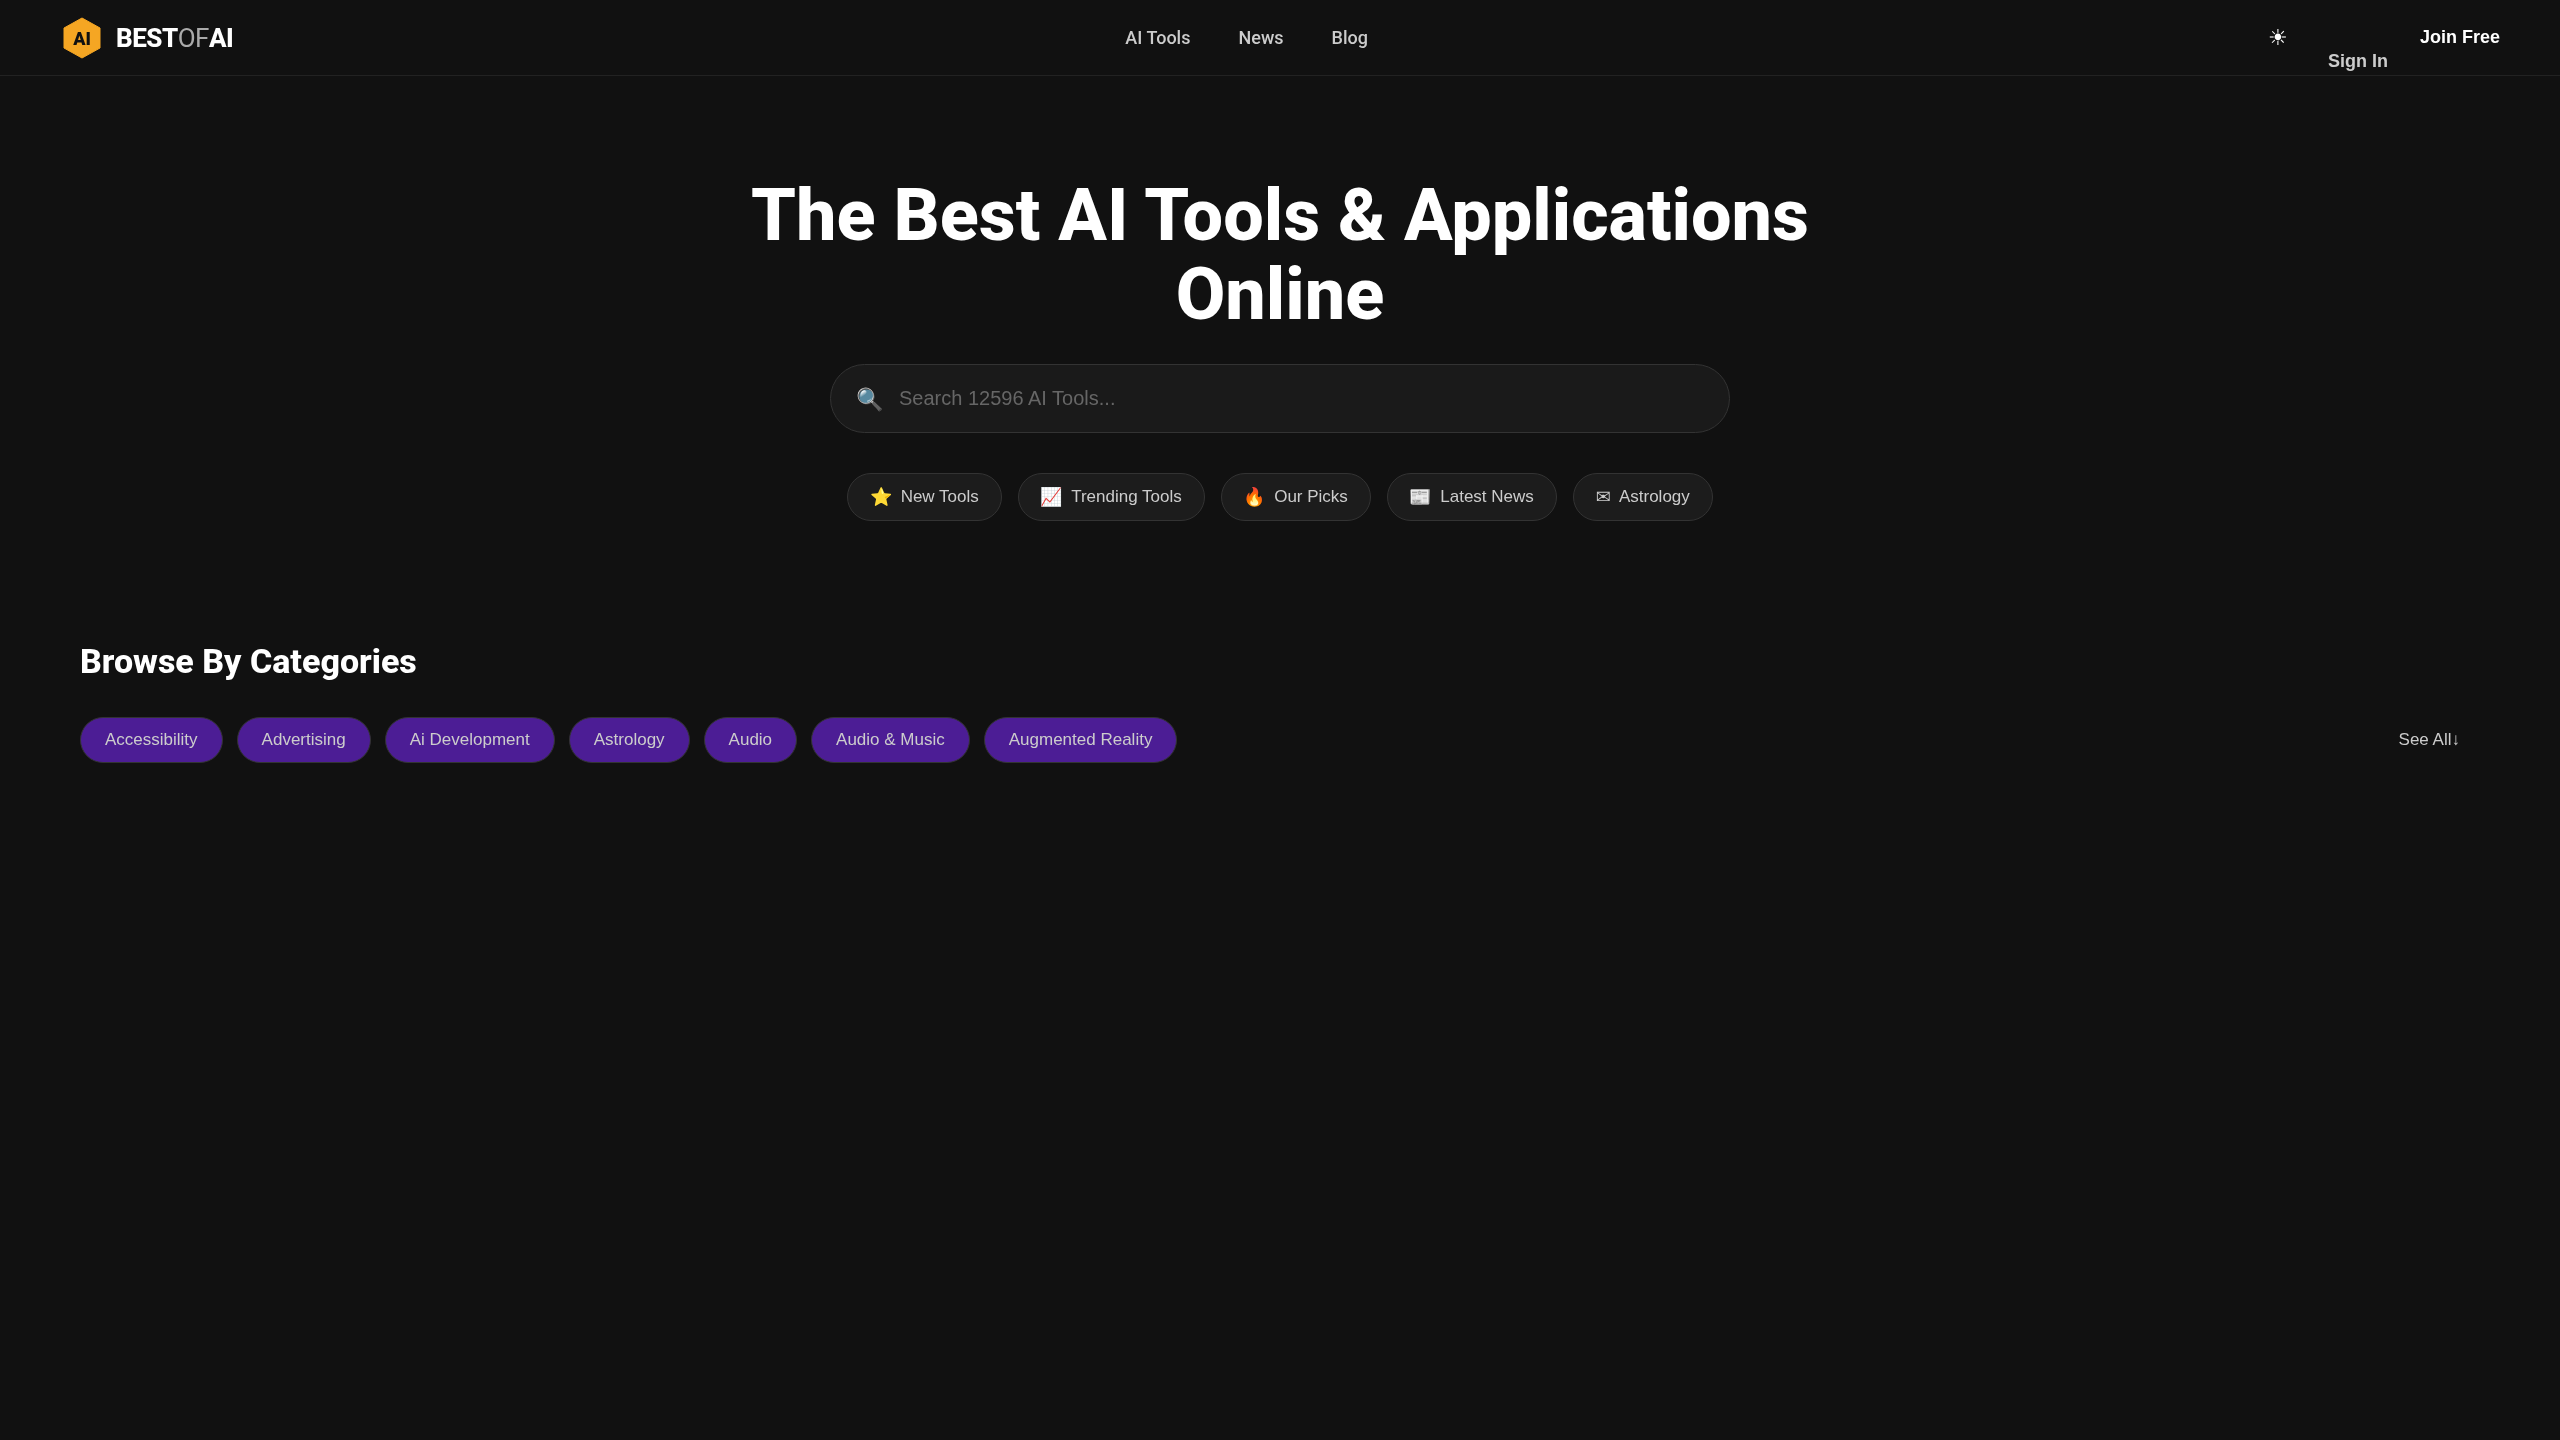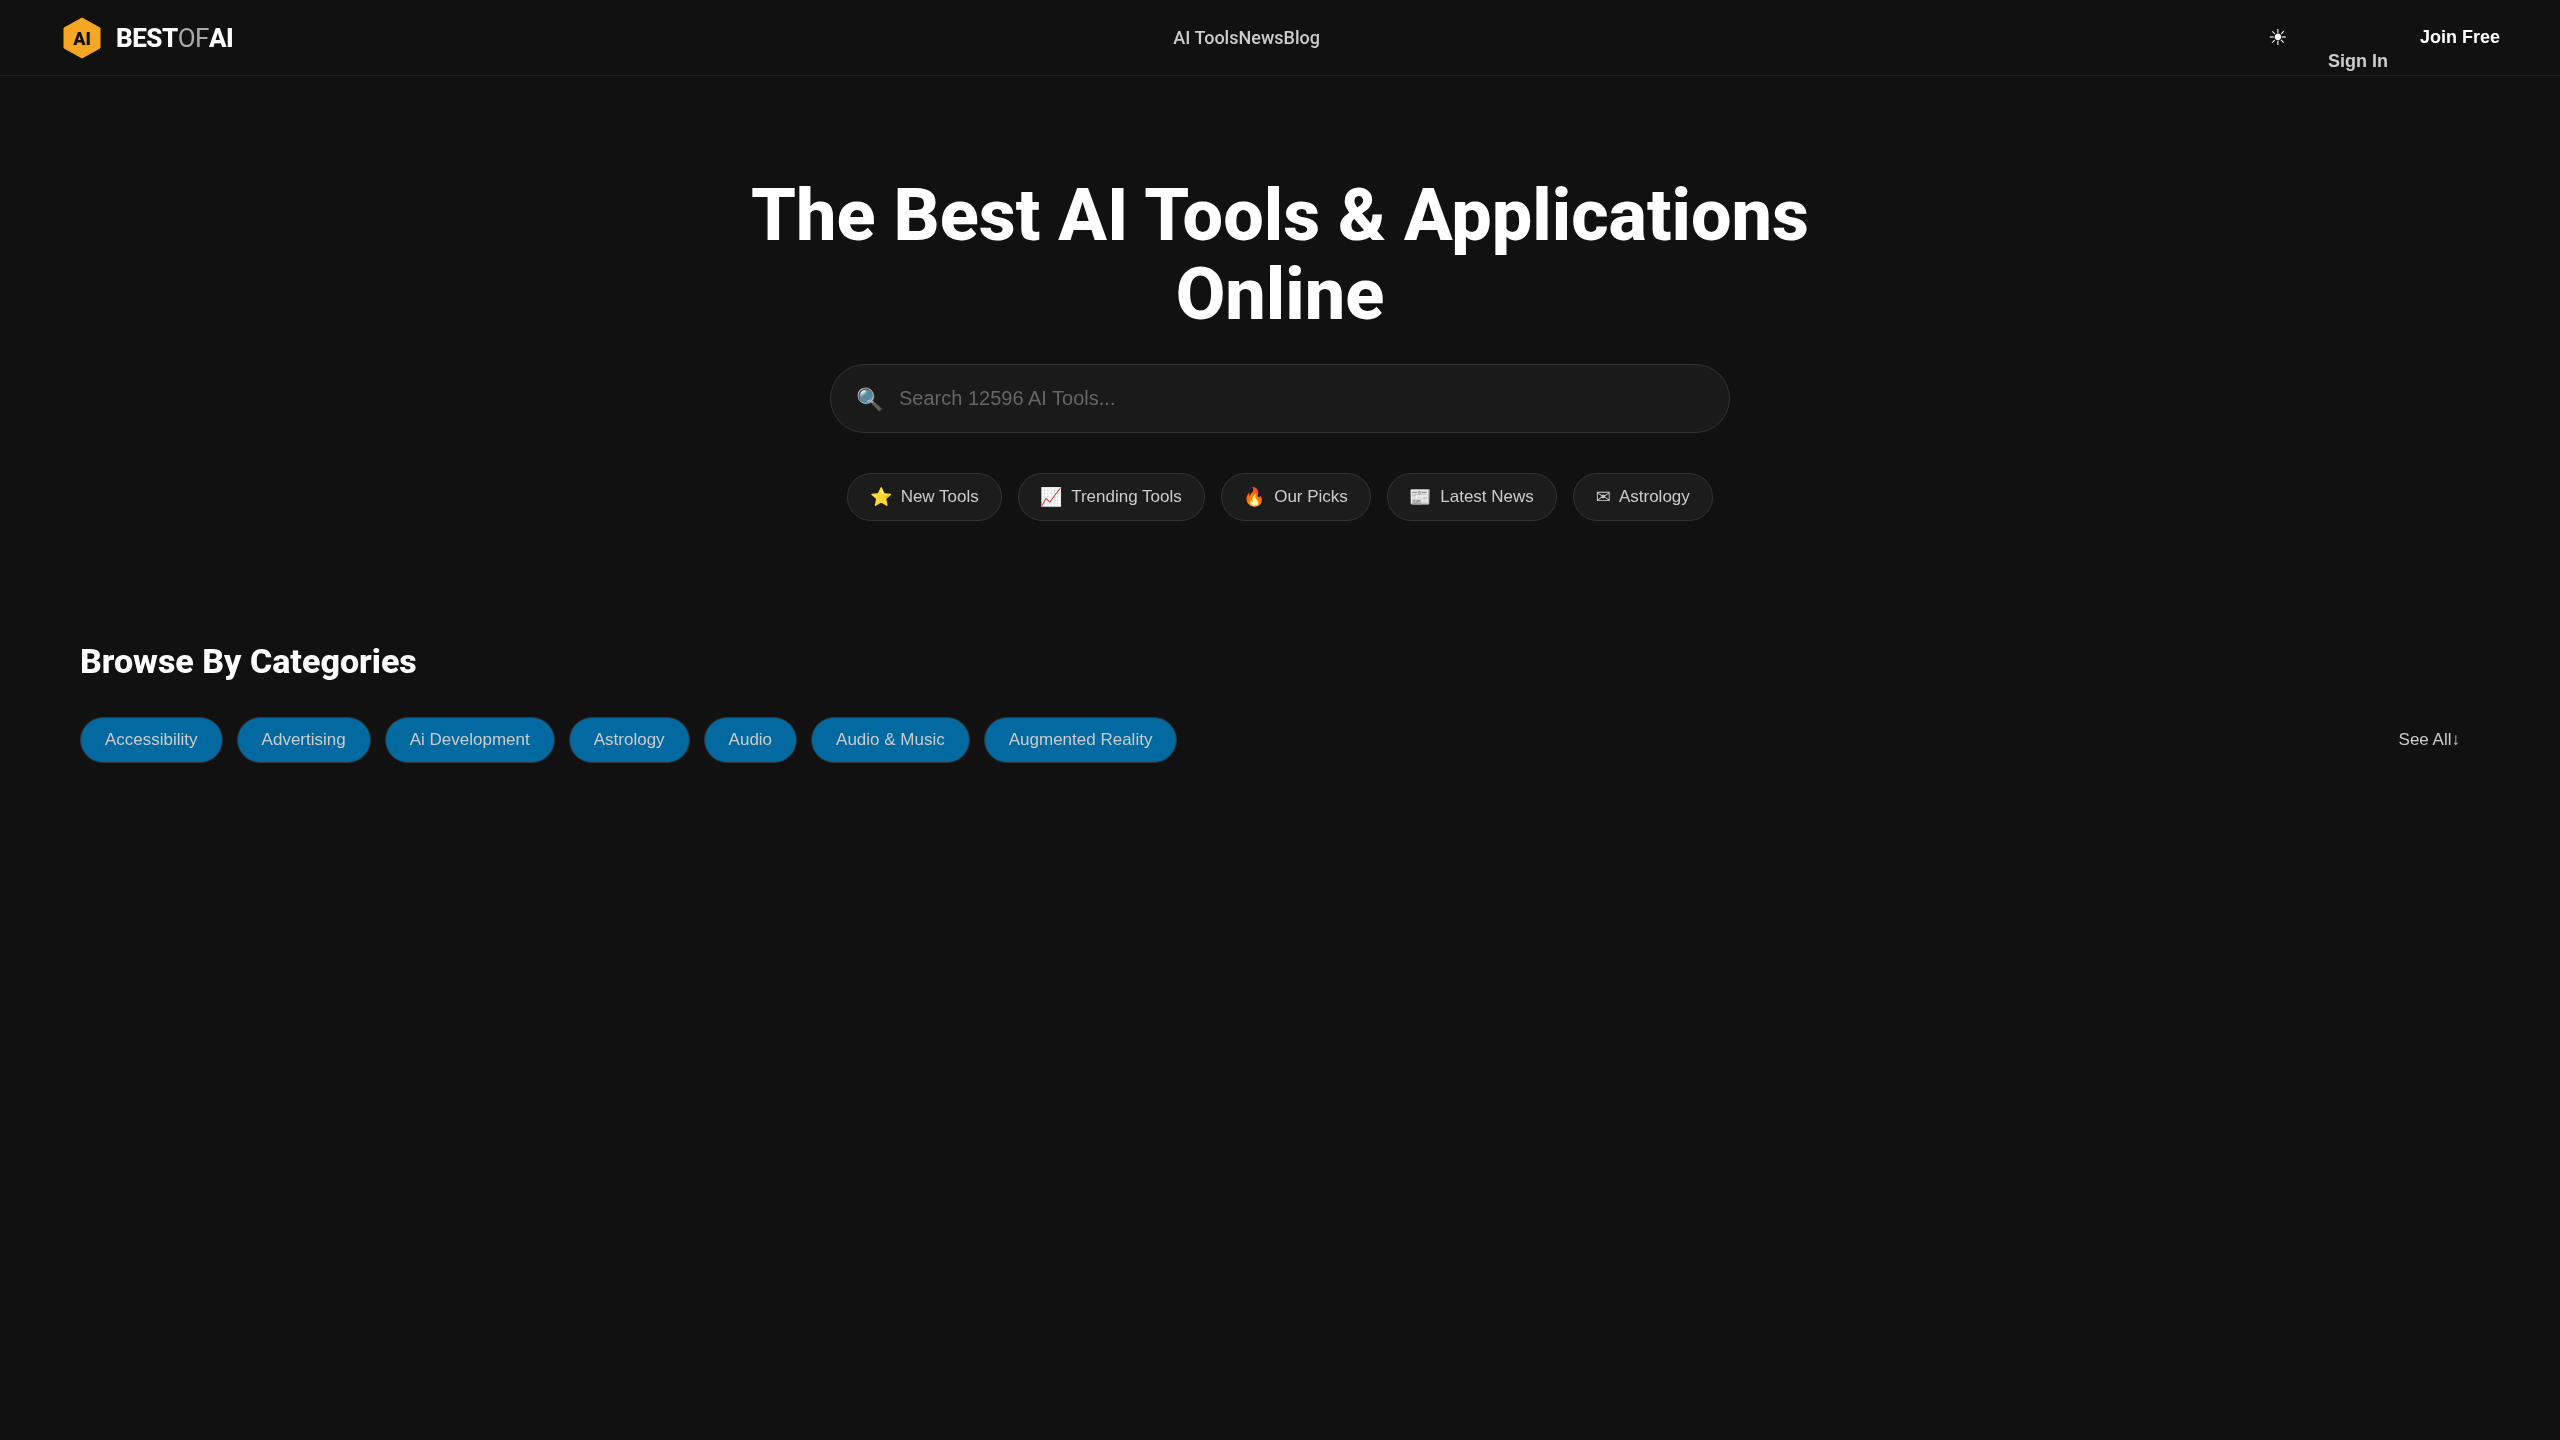--- a/index.html
+++ b/index.html
@@ -49,20 +49,21 @@
     }
 
     .logo-text .of {
       color: #aaaaaa;
       font-weight: 400;
     }
 
     .navbar-center {
       display: flex;
       align-items: center;
+      gap: 48px;
     }
 
     .nav-link {
       font-size: 18px;
       font-weight: 500;
       color: #cccccc;
       cursor: pointer;
       text-decoration: none;
     }
 
@@ -209,21 +210,21 @@
       display: flex;
       gap: 14px;
       flex-wrap: wrap;
       align-items: center;
     }
 
     .category-tag {
       padding: 12px 24px;
       border-radius: 30px;
       border: 1.5px solid #333333;
-      background-color: #0369a1;
+      background-color: #4c1d95;
       color: #cccccc;
       font-size: 17px;
       font-weight: 500;
       cursor: pointer;
       white-space: nowrap;
     }
 
     .see-all-btn {
       display: flex;
       align-items: center;

